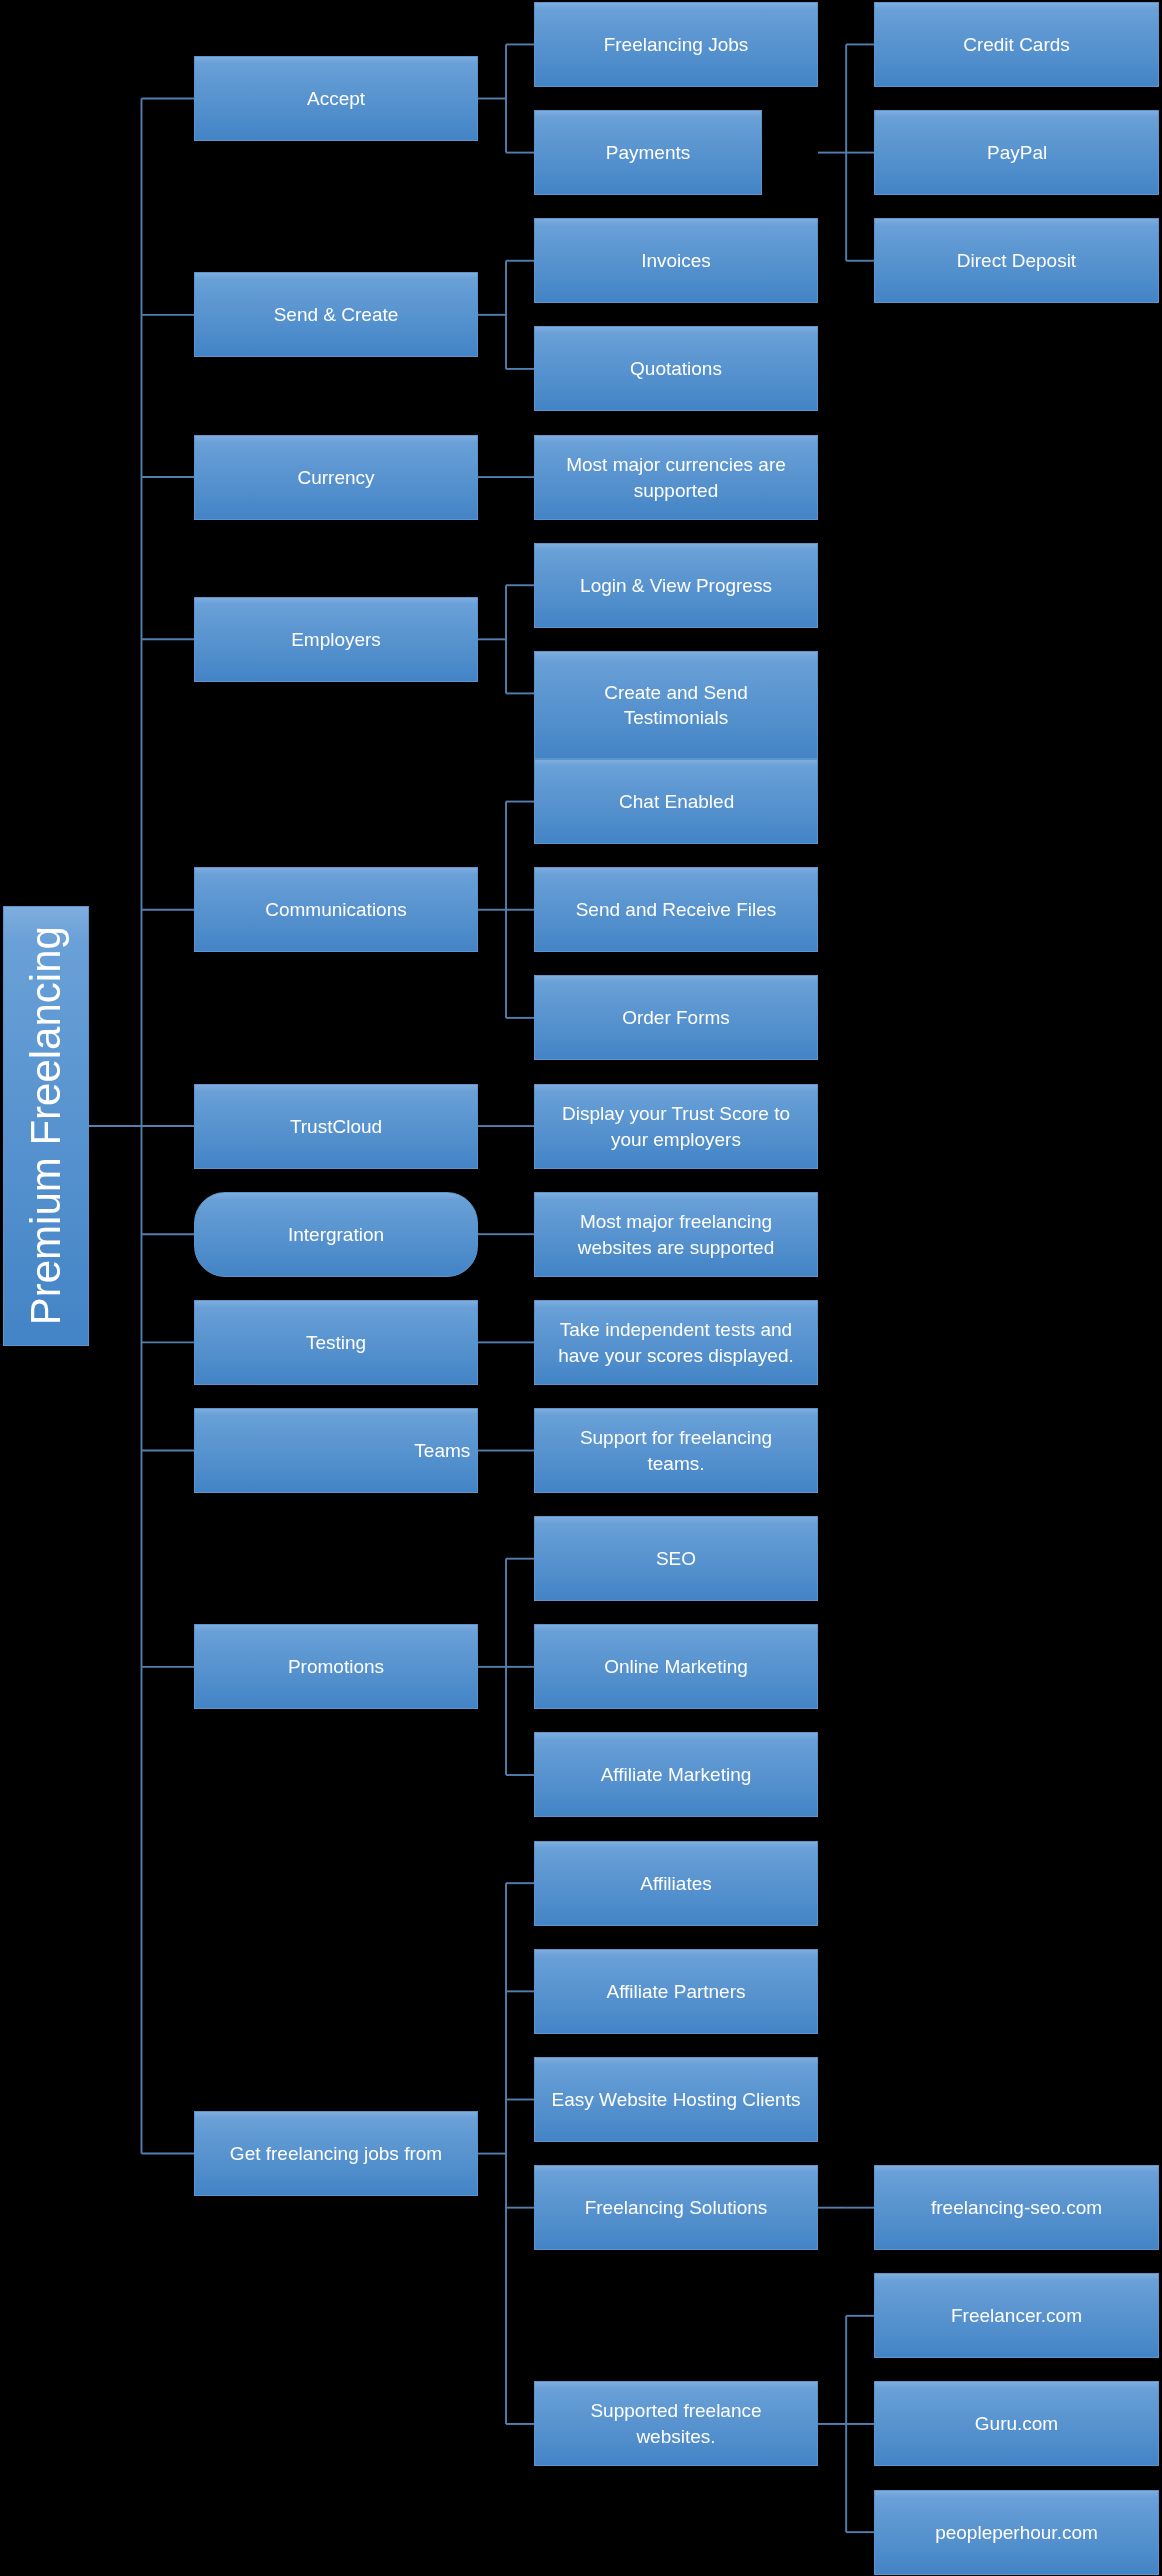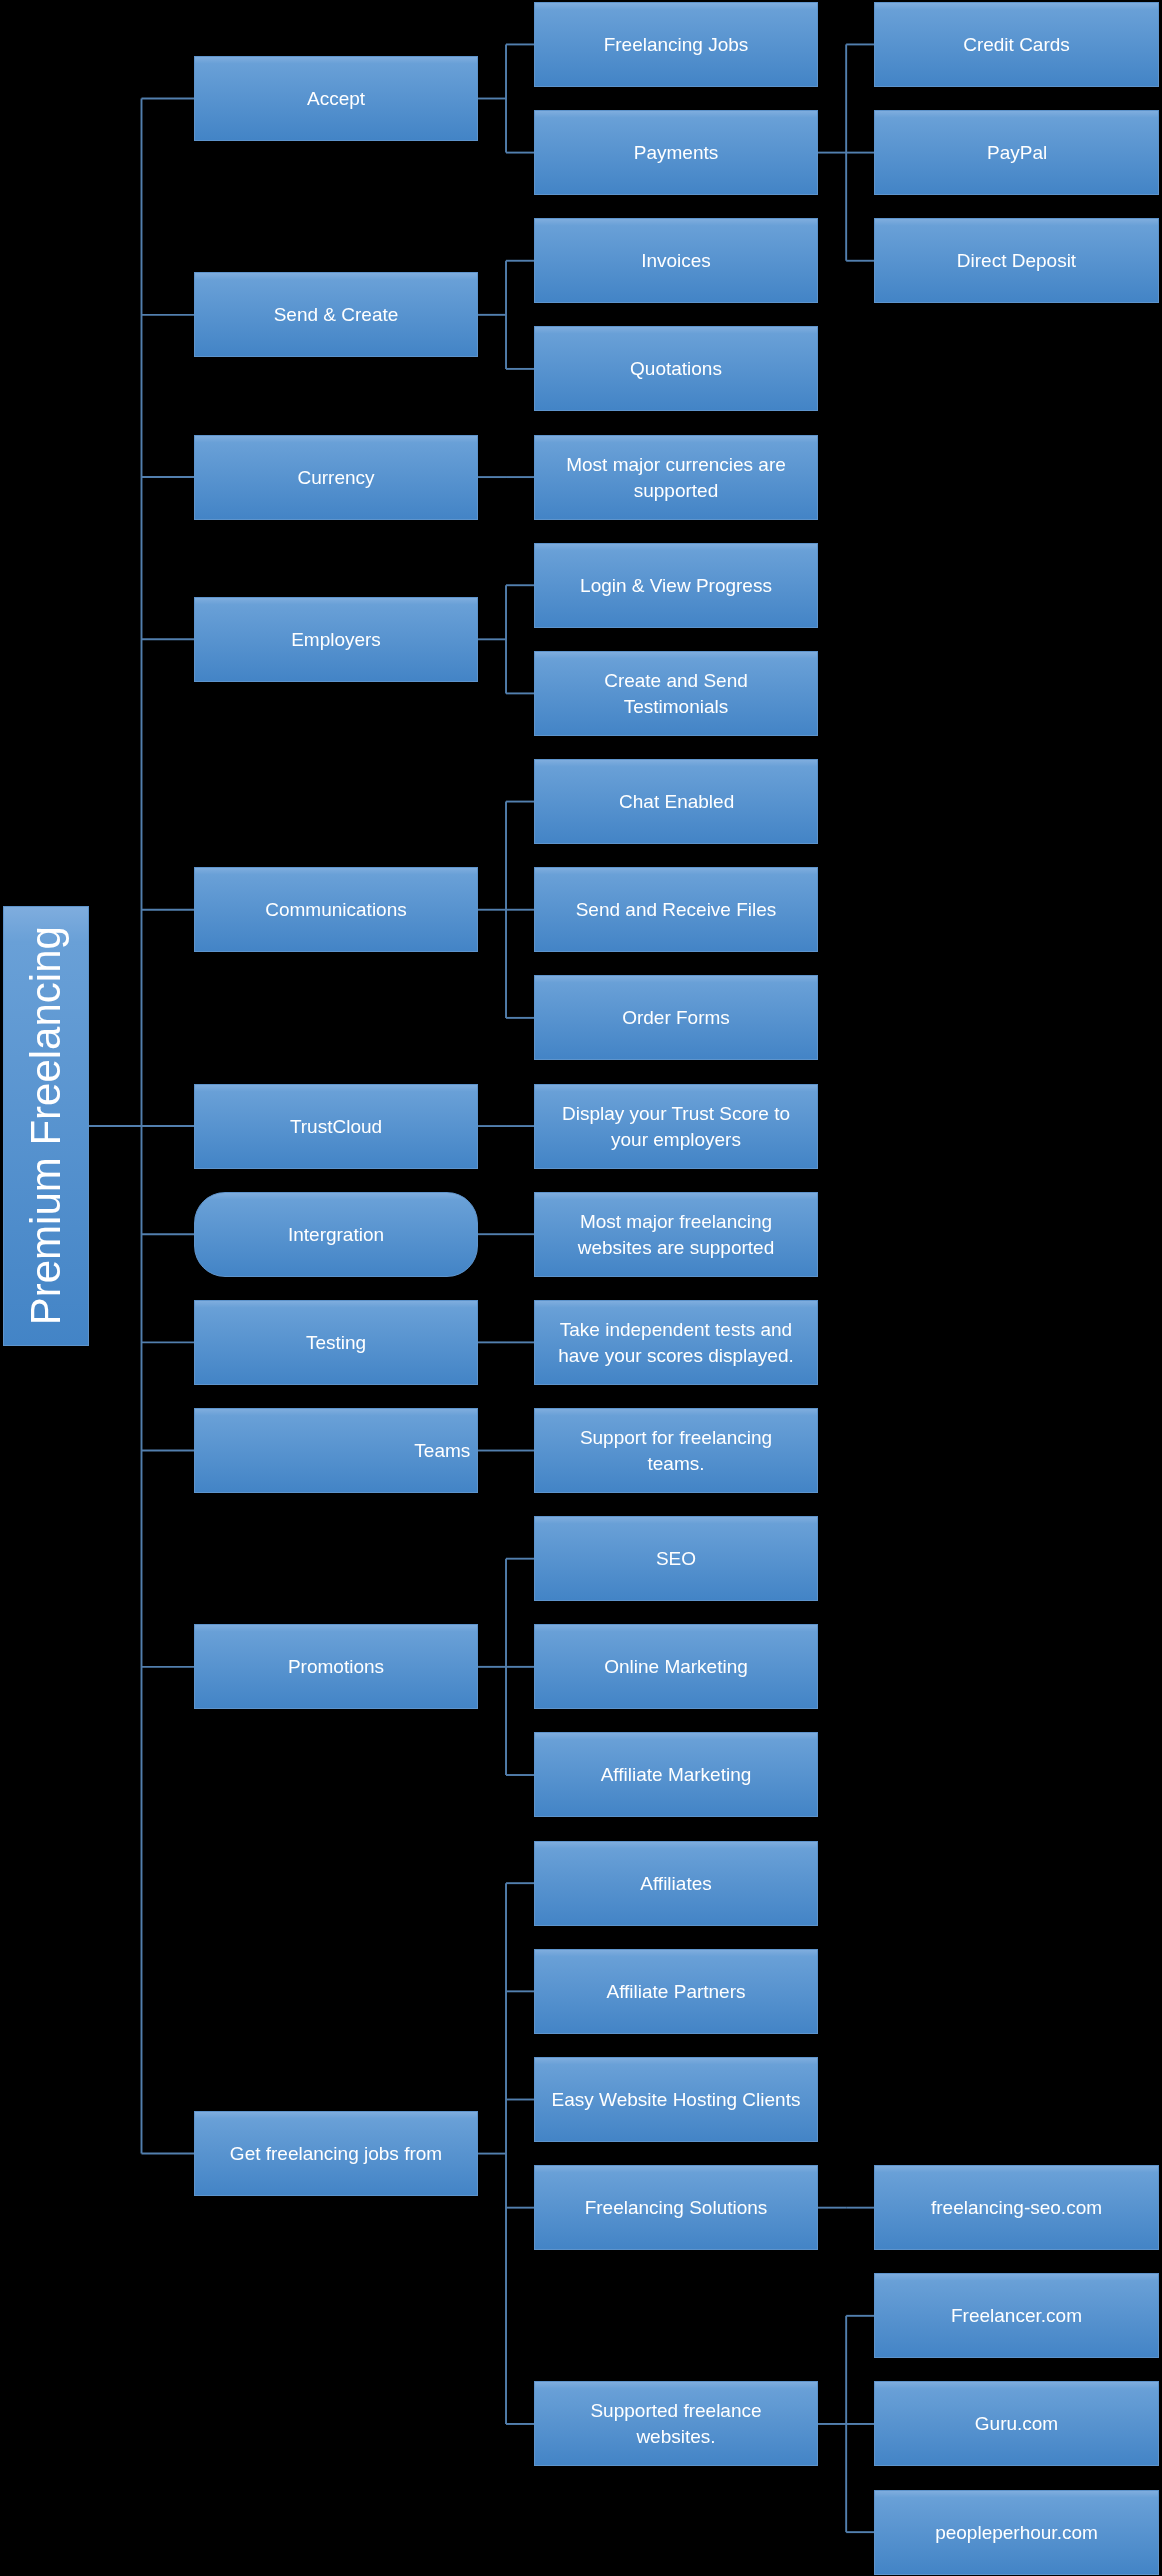--- a/index.html
+++ b/index.html
@@ -126,27 +126,27 @@
     <div class="node" style="left: 194px; top: 435px; width: 284px; height: 85px;"><span class="node-label">Currency</span></div>
     <div class="node" style="left: 194px; top: 597px; width: 284px; height: 85px; text-align: center;"><span class="node-label">Employers</span></div>
     <div class="node" style="left: 194px; top: 867px; width: 284px; height: 85px;"><span class="node-label">Communications</span></div>
     <div class="node" style="left: 194px; top: 1084px; width: 284px; height: 85px;"><span class="node-label">TrustCloud</span></div>
     <div class="node" style="left: 194px; top: 1192px; width: 284px; height: 85px; border-radius: 31px;"><span class="node-label">Intergration</span></div>
     <div class="node" style="left: 194px; top: 1300px; width: 284px; height: 85px;"><span class="node-label">Testing</span></div>
     <div class="node" style="left: 194px; top: 1408px; width: 284px; height: 85px; justify-content: flex-end;"><span class="node-label">Teams</span></div>
     <div class="node" style="left: 194px; top: 1624px; width: 284px; height: 85px;"><span class="node-label">Promotions</span></div>
     <div class="node" style="left: 194px; top: 2111px; width: 284px; height: 85px;"><span class="node-label">Get freelancing jobs from</span></div>
     <div class="node" style="left: 534px; top: 1.9px; width: 284px; height: 85px;"><span class="node-label">Freelancing Jobs</span></div>
-    <div class="node" style="left: 534px; top: 110px; width: 284px; height: 85px;"><span class="node-label">Payments</span></div>
+    <div class="node" style="left: 534px; top: 110px; width: 228px; height: 85px;"><span class="node-label">Payments</span></div>
     <div class="node" style="left: 534px; top: 218px; width: 284px; height: 85px;"><span class="node-label">Invoices</span></div>
     <div class="node" style="left: 534px; top: 326px; width: 284px; height: 85px;"><span class="node-label">Quotations</span></div>
     <div class="node" style="left: 534px; top: 435px; width: 284px; height: 85px;"><span class="node-label">Most major currencies are
 supported</span></div>
     <div class="node" style="left: 534px; top: 543px; width: 284px; height: 85px;"><span class="node-label">Login &amp; View Progress</span></div>
-    <div class="node" style="left: 534px; top: 651px; width: 284px; height: 85px;"><span class="node-label">Create and Send
+    <div class="node" style="left: 534px; top: 651px; width: 284px; height: 108px;"><span class="node-label">Create and Send
 Testimonials</span></div>
     <div class="node" style="left: 534px; top: 759px; width: 284px; height: 85px; padding-left: 8px;"><span class="node-label">Chat Enabled</span></div>
     <div class="node" style="left: 534px; top: 867px; width: 284px; height: 85px;"><span class="node-label">Send and Receive Files</span></div>
     <div class="node" style="left: 534px; top: 975px; width: 284px; height: 85px;"><span class="node-label">Order Forms</span></div>
     <div class="node" style="left: 534px; top: 1084px; width: 284px; height: 85px;"><span class="node-label">Display your Trust Score to
 your employers</span></div>
     <div class="node" style="left: 534px; top: 1192px; width: 284px; height: 85px;"><span class="node-label">Most major freelancing
 websites are supported</span></div>
     <div class="node" style="left: 534px; top: 1300px; width: 284px; height: 85px;"><span class="node-label">Take independent tests and
 have your scores displayed.</span></div>

